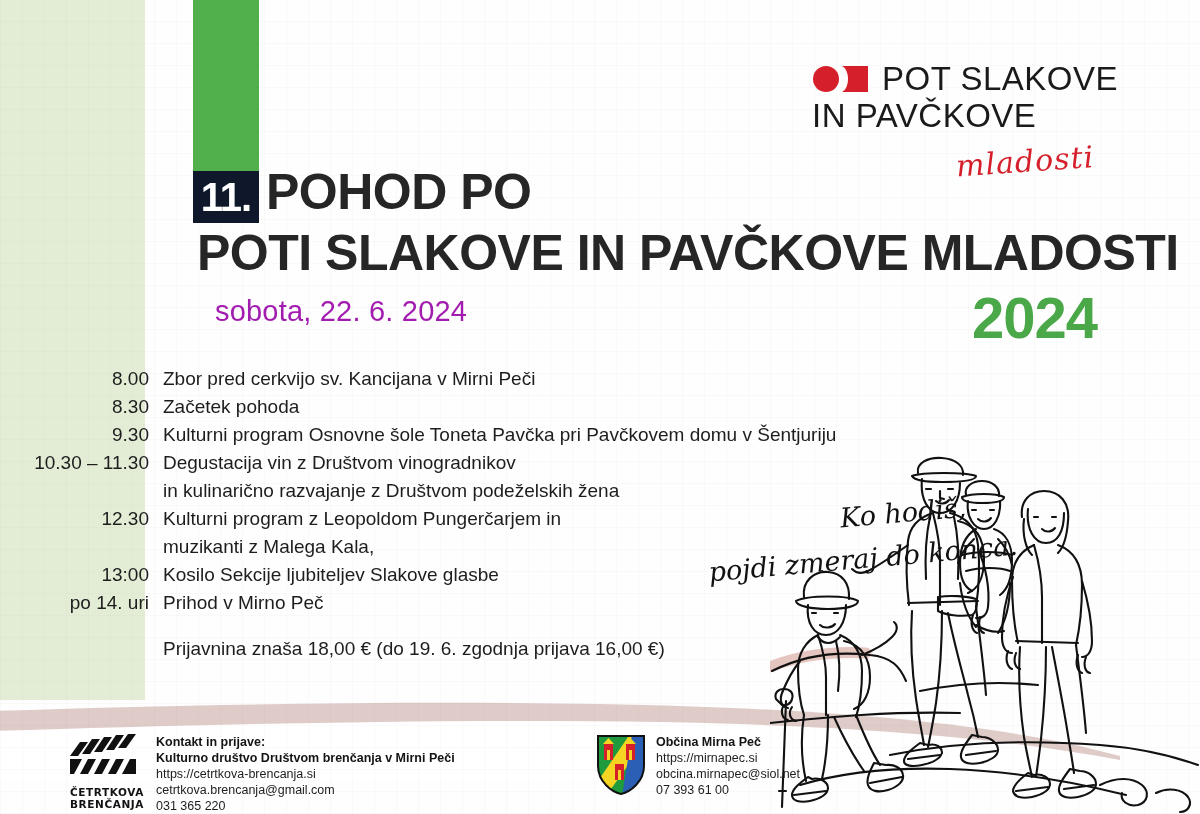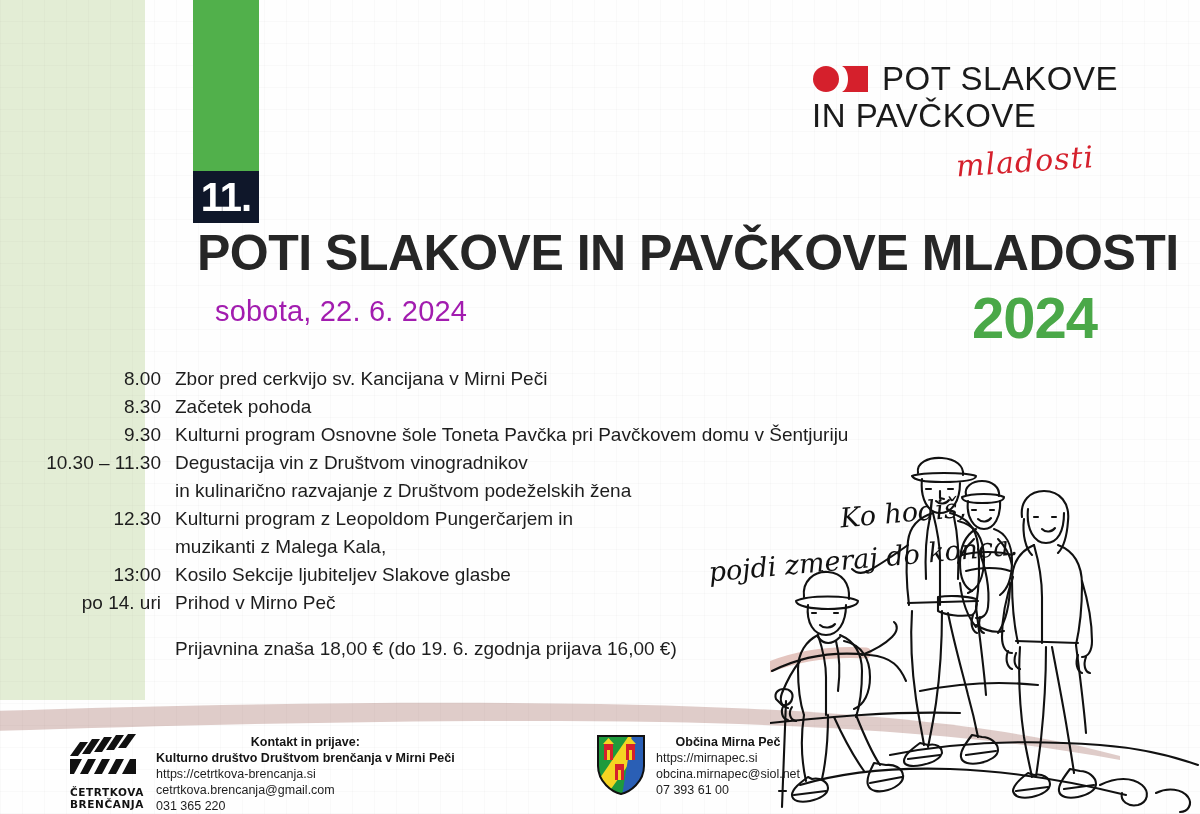--- a/index.html
+++ b/index.html
@@ -155,21 +155,21 @@
     font-weight: 700;
     color: #4aa848;
     letter-spacing: -1px;
     z-index: 3;
     font-stretch: condensed;
     margin-left: 36px;
   }
   
   .schedule {
     position: absolute;
-    left: 16px;
+    left: 4px;
     top: 368px;
     width: 900px;
     z-index: 3;
   }
   .srow {
     display: flex;
     align-items: baseline;
     margin-bottom: 6px;
   }
   .stime {
@@ -243,21 +243,20 @@
   .fblock-left { left: 68px; top: 6px; }
   .fblock-right { left: 596px; top: 6px; }
   .flogo { flex: 0 0 auto; }
   .ftext { line-height: 1.28; }
   .ftext .bold {
     font-weight: 700;
     font-size: 12.5px;
     color: #141414;
     white-space: nowrap;
     display: block;
-    text-align: center;
   }
   .ftext .reg {
     font-weight: 400;
     font-size: 12.5px;
     color: #1d1d1d;
     white-space: nowrap;
     display: block;
   }
   .clap-label {
     font-size: 10.5px;
@@ -294,20 +293,23 @@
           <circle cx="14" cy="15" r="13" fill="#d5202c"></circle>
           <path d="M30,2 L56,2 L56,28 L30,28 C38,24 38,6 30,2 Z" fill="#d5202c"></path>
         </svg>
       </span>
       <span class="brand-l1">POT SLAKOVE</span>
     </div>
     <div class="brand-l2">IN PAVČKOVE</div>
     <div class="brand-script">mladosti</div>
   </div>
 
+  <div class="headline">
+    <div class="hl-line">POHOD PO</div>
+  </div>
   <div class="hl-line2">POTI SLAKOVE IN PAVČKOVE MLADOSTI</div>
   <div class="subdate">sobota, 22. 6. 2024</div>
   <div class="year">2024</div>
 
   <div class="schedule">
     <div class="srow">
       <span class="stime">8.00</span>
       <span class="sdesc">Zbor pred cerkvijo sv. Kancijana v Mirni Peči</span>
     </div>
     <div class="srow">

